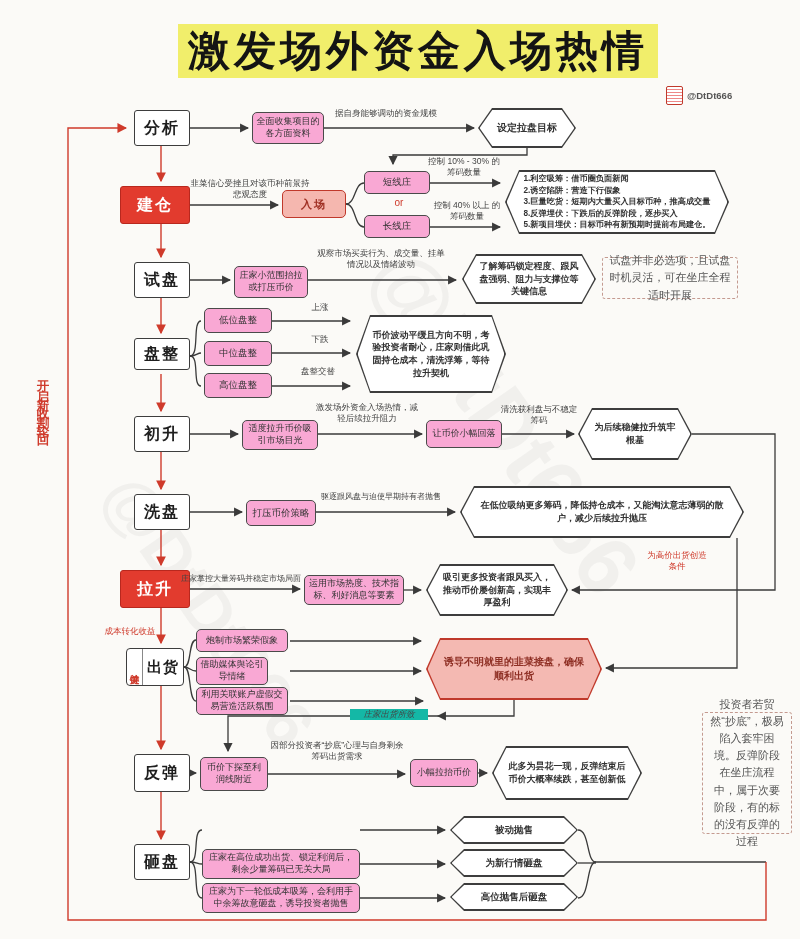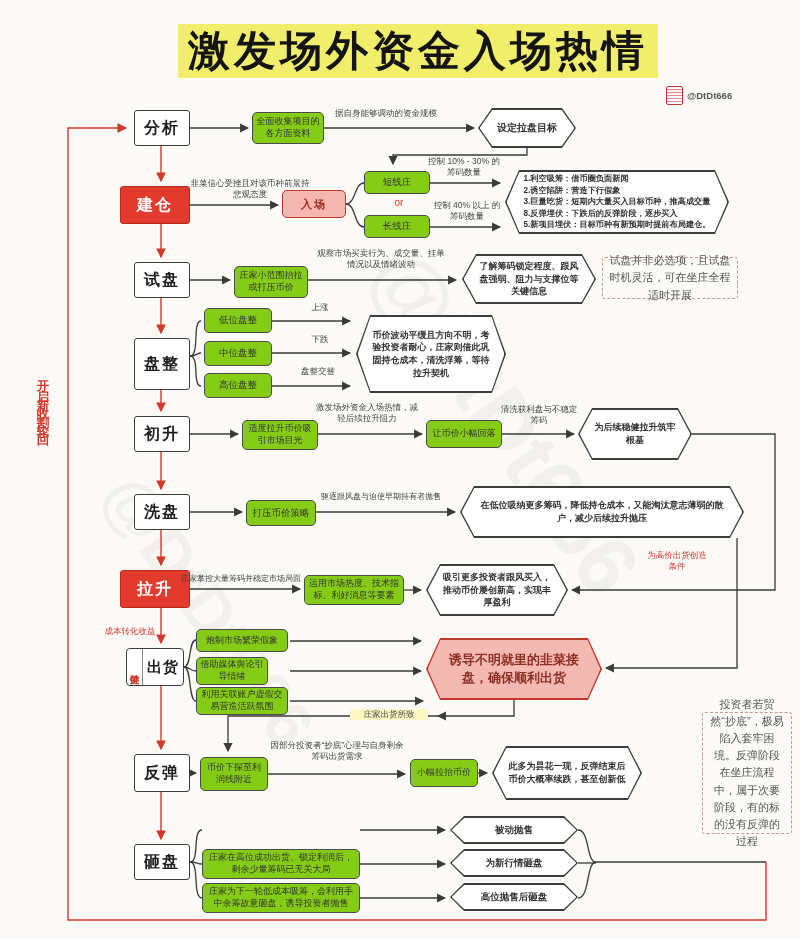--- a/index.html
+++ b/index.html
@@ -14,34 +14,34 @@
     background:#f1ee6b; color:#141414; display:flex; align-items:center; justify-content:center;
     font-family:"Liberation Serif", serif; font-weight:bold; font-size:42px; letter-spacing:4px;
   }
   .stage {
     border:1.9px solid #3d3d3d; border-radius:3px; background:#fff; color:#1e1e1e;
     display:flex; align-items:center; justify-content:center;
     font-size:16px; font-weight:bold; letter-spacing:2px;
   }
   .stage-red { background:#e23b2e; border-color:#b8281e; color:#fff; }
   .box {
-    border:1.4px solid #4a4a4a; border-radius:5px; background:#84cc16; color:#333;
+    border:1.4px solid #4a4a4a; border-radius:5px; background:#f9a8d4; color:#333;
     display:flex; align-items:center; justify-content:center; text-align:center;
     font-size:9px; line-height:1.3; padding:1px 3px;
   }
   .pinkbox { background:#f5b7af; border:1.5px solid #c0392b; color:#a03125; font-weight:bold; font-size:11px; letter-spacing:2px; }
   .hex { display:flex; align-items:center; justify-content:center; text-align:center; font-size:9px; font-weight:bold; color:#333; line-height:1.4; }
   .hex::before { content:""; position:absolute; inset:0; background:#3d3d3d;
     clip-path:polygon(14px 0, calc(100% - 14px) 0, 100% 50%, calc(100% - 14px) 100%, 14px 100%, 0 50%); }
   .hex::after { content:""; position:absolute; inset:1.6px; background:#fff;
     clip-path:polygon(13px 0, calc(100% - 13px) 0, 100% 50%, calc(100% - 13px) 100%, 13px 100%, 0 50%); }
   .hex > * { position:relative; z-index:1; padding:0 15px; }
   .hex.pink::before { background:#c0392b; }
   .hex.pink::after { background:#f4b9b2; }
-  .hex.pink { color:#8e2f24; font-size:13px; }
+  .hex.pink { color:#8e2f24; font-size:10px; }
   .hex .lines { text-align:left; line-height:11.5px; font-size:8.2px; padding:16px 17px; }
   .albl { font-size:8.5px; color:#444; text-align:center; line-height:1.35; }
   .red  { color:#cf3a2b; }
   .bold { font-weight:normal; }
   .dashed-note {
     border:1.4px dashed #c49a90; border-radius:3px; color:#555; font-size:11px;
     padding:3px 6px; text-align:center; line-height:1.55; display:flex; align-items:center; justify-content:center;
   }
   .vtext {
     writing-mode:vertical-rl; text-orientation:upright; letter-spacing:9px;
@@ -52,21 +52,21 @@
     width:15px; display:flex; align-items:center; justify-content:center;
     color:#cf3a2b; font-size:9.5px; font-weight:bold; line-height:1.05;
     border-right:1.2px solid #888; writing-mode:vertical-rl; text-orientation:upright; letter-spacing:1px;
   }
   .compound .main { flex:1; display:flex; align-items:center; justify-content:center; font-size:15px; font-weight:bold; color:#1e1e1e; letter-spacing:1px; }
   .wm-diag { font-size:84px; font-weight:bold; color:#777; opacity:0.07; transform:rotate(55deg); transform-origin:left top; white-space:nowrap; pointer-events:none; }
   .wm-row { display:flex; align-items:center; gap:4px; }
   .wm-icon { width:15px; height:17px; border:1.6px solid #c0392b; border-radius:2px; background:
     repeating-linear-gradient(180deg,#fff 0 2px,#e88 2px 3px); }
   .wm-text { font-size:9.5px; font-weight:bold; color:#555; }
-  .bgwhite { background:#fef9c3; }
+  .bgwhite { background:#14b8a6;font-style:italic; }
 </style>
 </head>
 <body>
 
 <div id="canvas">
 
   <div class="abs wm-diag" style="left:430px;top:230px">@DtDt666</div>
   <div class="abs wm-diag" style="left:150px;top:460px;font-size:66px">@DtDt666</div>
 
   <svg class="wires" width="800" height="939" viewBox="0 0 800 939">
@@ -174,21 +174,21 @@
   </div>
 
   <div class="abs stage" style="left:134px;top:262px;width:56px;height:36px">试盘</div>
   <div class="abs box" style="left:234px;top:266px;width:74px;height:32px">庄家小范围抬拉或打压币价</div>
   <div class="abs albl" style="left:316px;top:248px;width:130px">观察市场买卖行为、成交量、挂单情况以及情绪波动</div>
   <div class="abs hex" style="left:462px;top:254px;width:134px;height:50px">
       <span>了解筹码锁定程度、跟风盘强弱、阻力与支撑位等关键信息</span>
     </div>
   <div class="abs dashed-note" style="left:602px;top:257px;width:136px;height:42px">试盘并非必选项，且试盘时机灵活，可在坐庄全程适时开展</div>
 
-  <div class="abs stage" style="left:134px;top:338px;width:56px;height:52px">盘整</div>
+  <div class="abs stage" style="left:134px;top:338px;width:56px;height:32px">盘整</div>
   <div class="abs box" style="left:204px;top:308px;width:68px;height:25px;font-size:9.5px">低位盘整</div>
   <div class="abs box" style="left:204px;top:341px;width:68px;height:25px;font-size:9.5px">中位盘整</div>
   <div class="abs box" style="left:204px;top:373px;width:68px;height:25px;font-size:9.5px">高位盘整</div>
   <div class="abs albl" style="left:298px;top:302px;width:44px">上涨</div>
   <div class="abs albl" style="left:298px;top:334px;width:44px">下跌</div>
   <div class="abs albl" style="left:288px;top:366px;width:60px">盘整交替</div>
   <div class="abs hex" style="left:356px;top:315px;width:150px;height:78px">
       <span>币价波动平缓且方向不明，考验投资者耐心，庄家则借此巩固持仓成本，清洗浮筹，等待拉升契机</span>
     </div>
 

